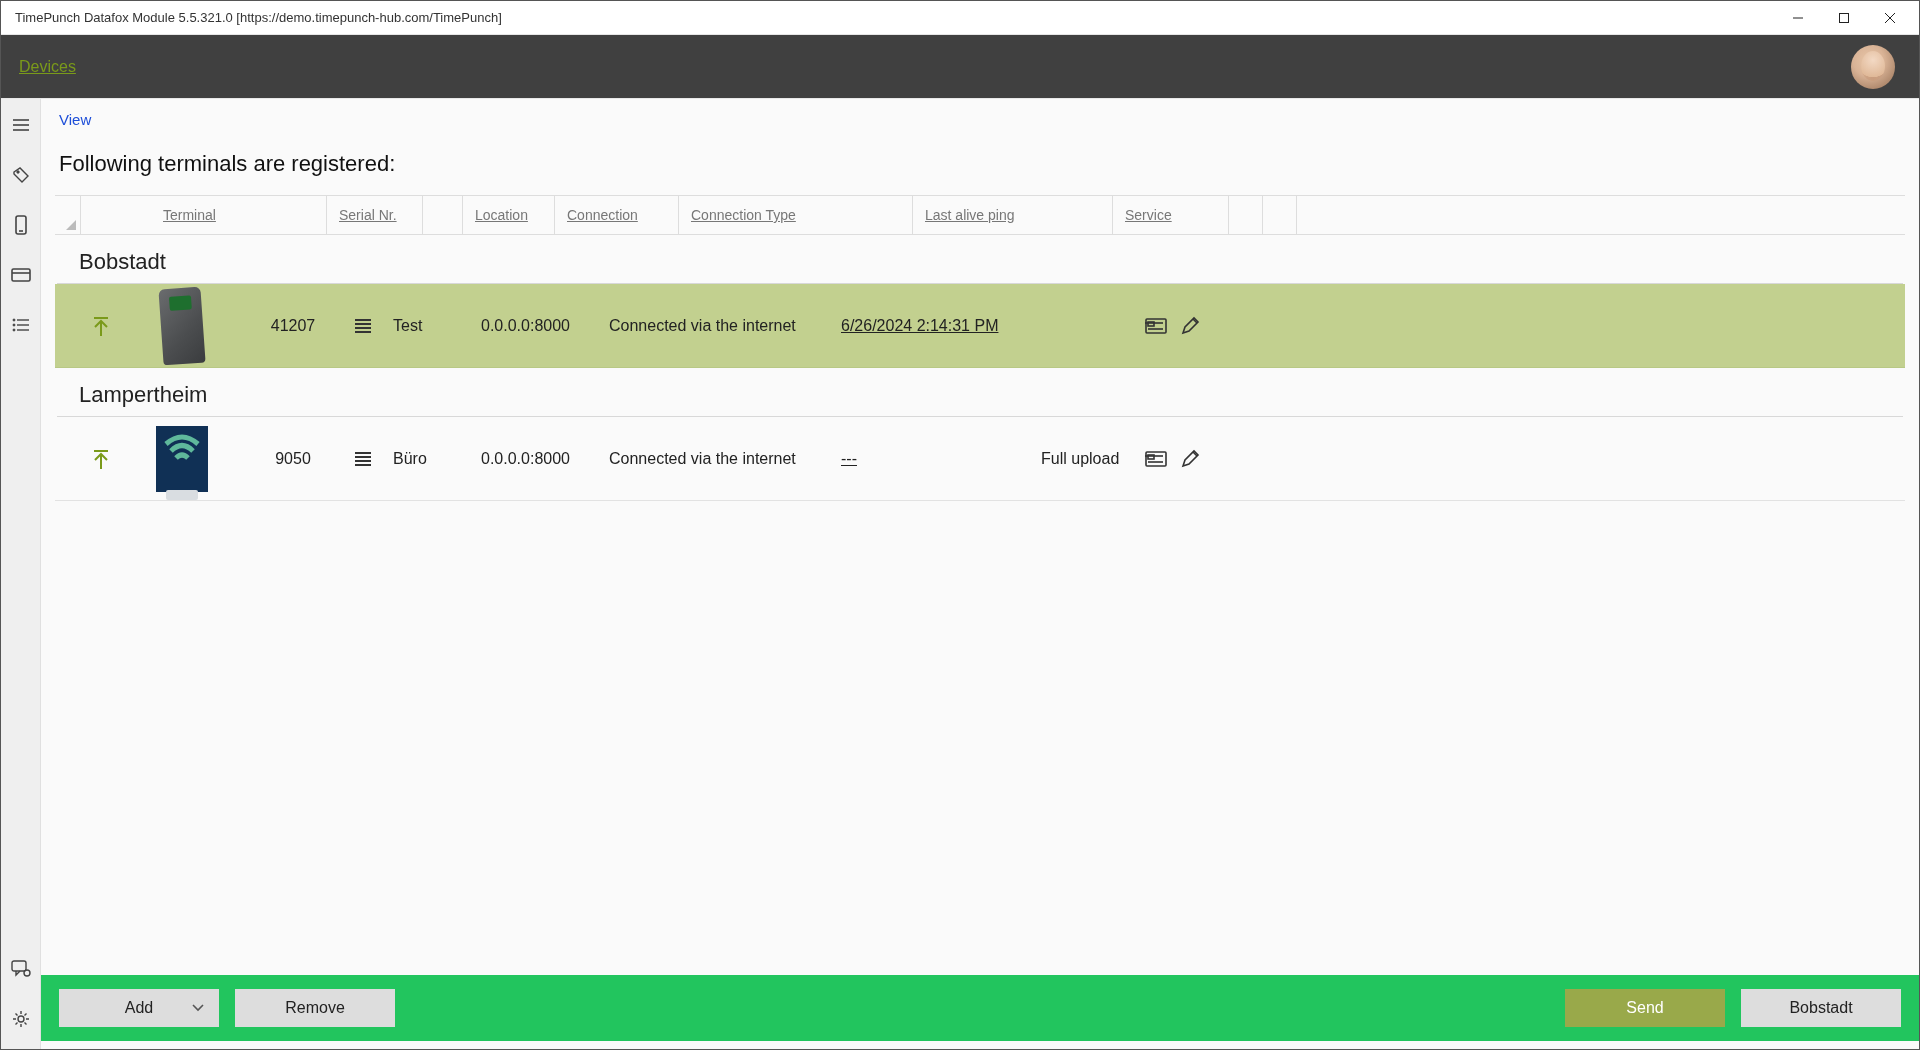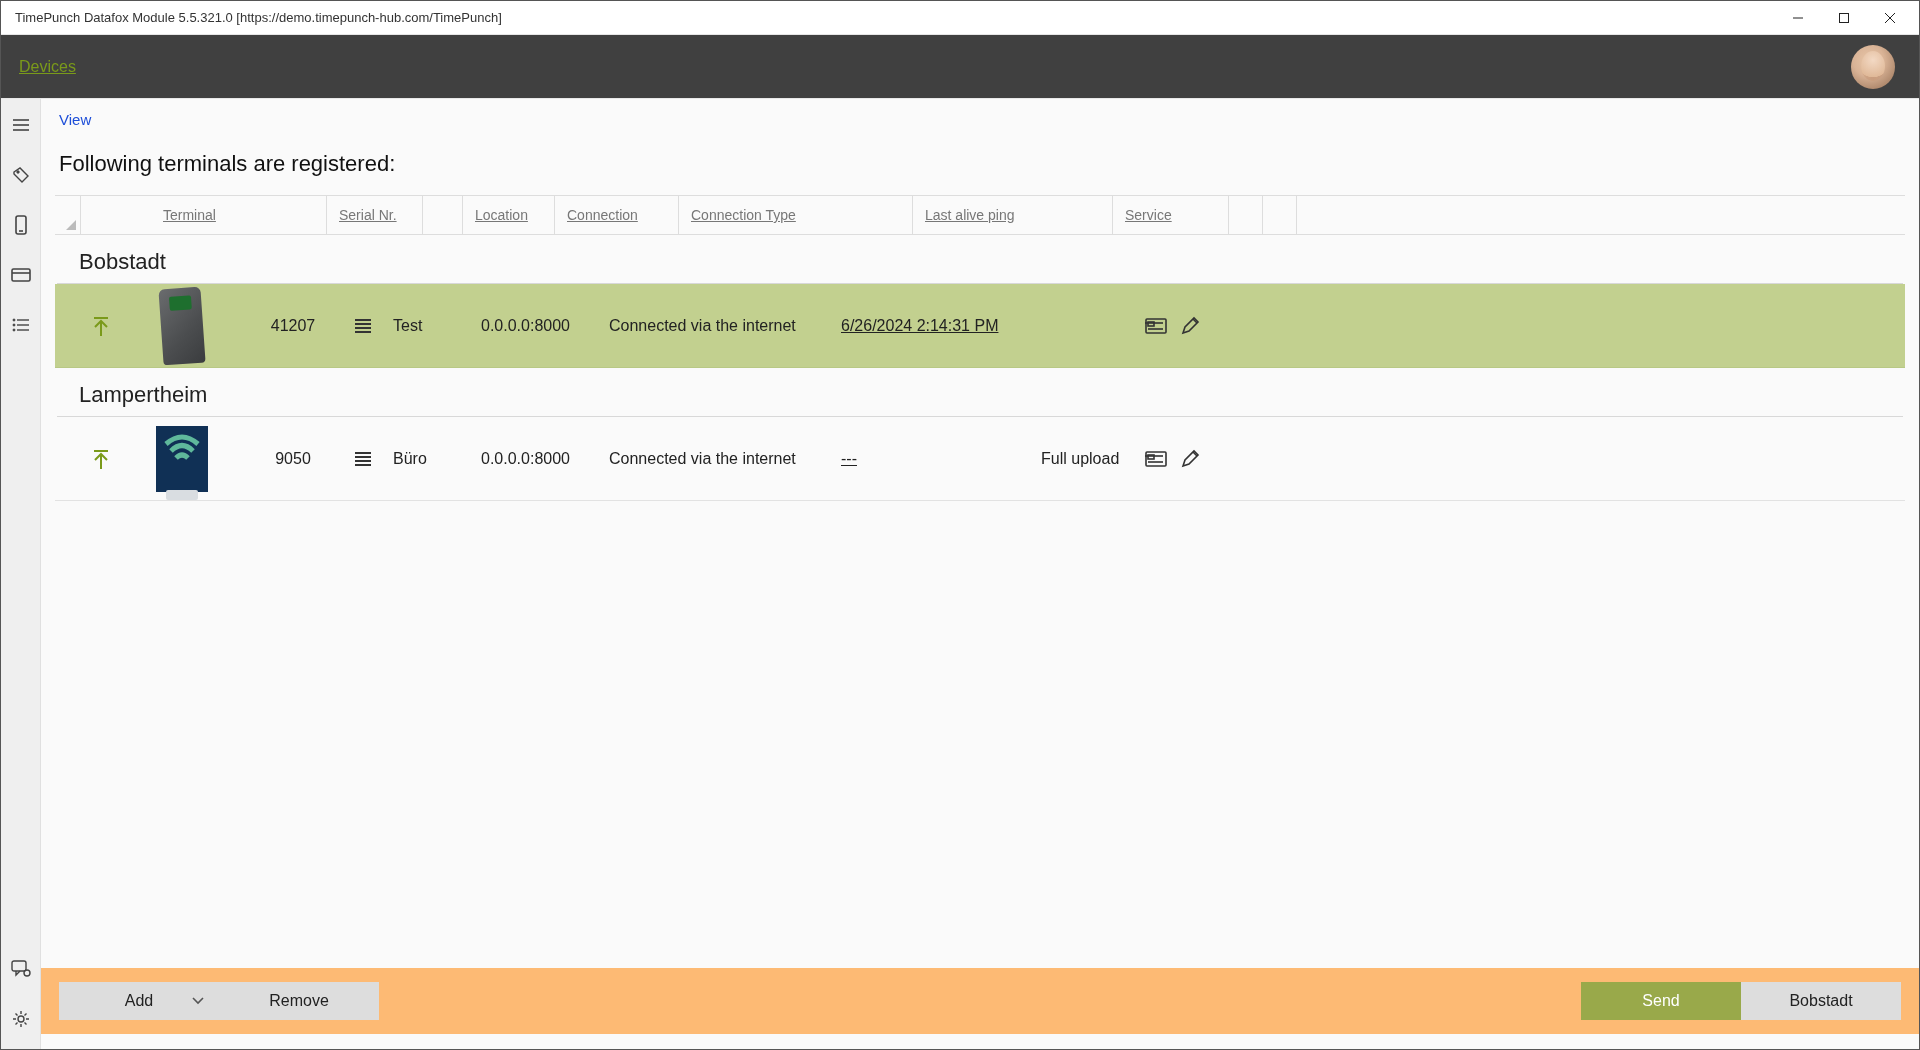--- a/index.html
+++ b/index.html
@@ -212,25 +212,26 @@
   .c-location{ width:88px; }
   .c-conn{ width:128px; }
   .c-type{ width:232px; }
   .c-ping{ width:200px;text-decoration:underline; }
   .c-service{ width:108px; }
   .c-cardicon, .c-editicon{ width:34px; display:flex; align-items:center; justify-content:center; cursor:pointer; }
   .c-cardicon svg, .c-editicon svg{ stroke:#333; stroke-width:1.6; fill:none; }
   
   .footer{
     position:absolute;
-    left:0; right:0; bottom:15px;
+    left:0; right:0; bottom:8px;
     height:66px;
     display:flex; align-items:center;
     padding: 0 18px;
-    background:#fdba74;
+    gap:16px;
+    background:#22c55e;
   }
   .btn{
     height:38px;
     display:flex; align-items:center; justify-content:center;
     font-size:16px;
     cursor:pointer;
     border:none;
     background:#dddddd;
     color:#222;
   }

